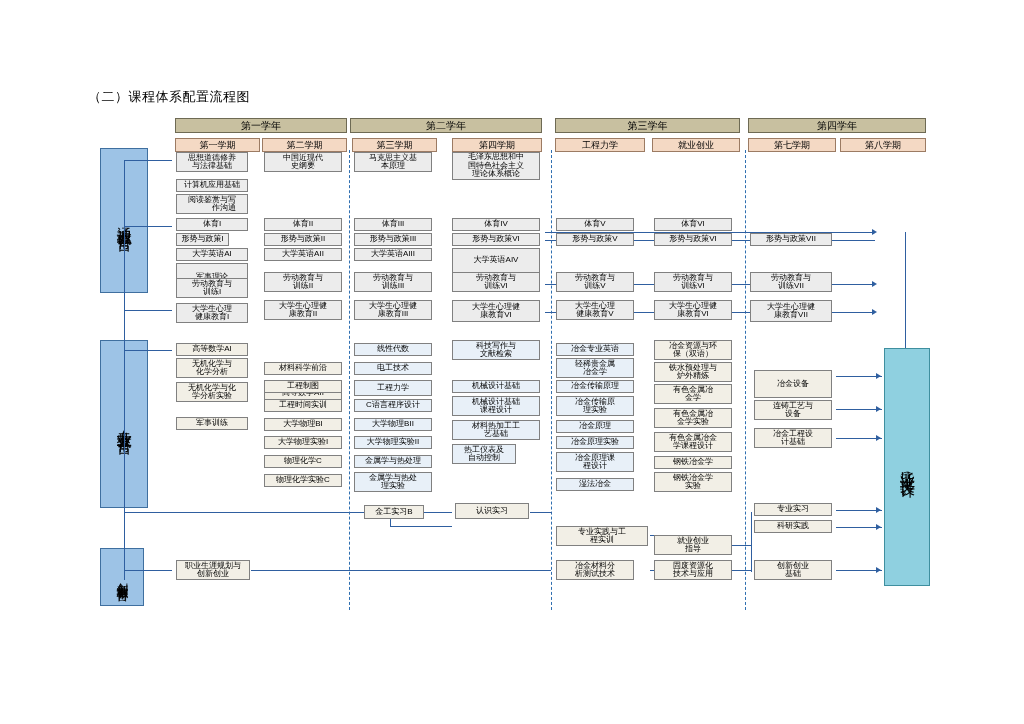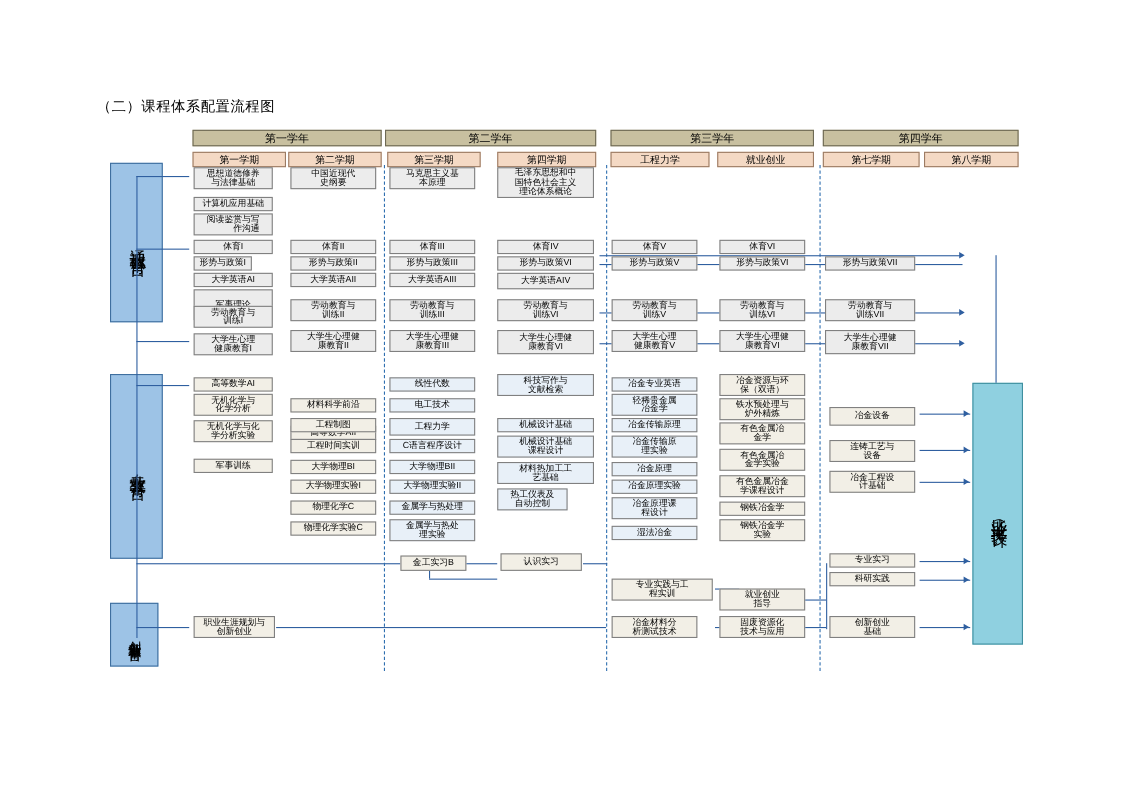--- a/index.html
+++ b/index.html
@@ -163,21 +163,21 @@
   <div class="node gray" style="left:354px;top:272px;width:78px;height:20px;">劳动教育与
 训练III</div>
   <div class="node gray" style="left:354px;top:300px;width:78px;height:20px;">大学生心理健
 康教育III</div>
 
   <div class="node gray" style="left:452px;top:152px;width:88px;height:28px;">毛泽东思想和中
 国特色社会主义
 理论体系概论</div>
   <div class="node gray" style="left:452px;top:218px;width:88px;height:13px;">体育IV</div>
   <div class="node gray" style="left:452px;top:233px;width:88px;height:13px;">形势与政策VI</div>
-  <div class="node gray" style="left:452px;top:248px;width:88px;height:15px;">大学英语AIV</div>
+  <div class="node gray" style="left:452px;top:248px;width:88px;height:25px;">大学英语AIV</div>
   <div class="node gray" style="left:452px;top:272px;width:88px;height:20px;">劳动教育与
 训练VI</div>
   <div class="node gray" style="left:452px;top:300px;width:88px;height:22px;">大学生心理健
 康教育VI</div>
 
   <div class="node gray" style="left:556px;top:218px;width:78px;height:13px;">体育V</div>
   <div class="node gray" style="left:556px;top:233px;width:78px;height:13px;">形势与政策V</div>
   <div class="node gray" style="left:556px;top:272px;width:78px;height:20px;">劳动教育与
 训练V</div>
   <div class="node gray" style="left:556px;top:300px;width:78px;height:20px;">大学生心理
@@ -251,21 +251,21 @@
   <div class="node cream" style="left:654px;top:384px;width:78px;height:20px;">有色金属冶
 金学</div>
   <div class="node cream" style="left:654px;top:408px;width:78px;height:20px;">有色金属冶
 金学实验</div>
   <div class="node cream" style="left:654px;top:432px;width:78px;height:20px;">有色金属冶金
 学课程设计</div>
   <div class="node cream" style="left:654px;top:456px;width:78px;height:13px;">钢铁冶金学</div>
   <div class="node cream" style="left:654px;top:472px;width:78px;height:20px;">钢铁冶金学
 实验</div>
 
-  <div class="node cream" style="left:754px;top:370px;width:78px;height:17px;">冶金设备</div>
+  <div class="node cream" style="left:754px;top:370px;width:78px;height:28px;">冶金设备</div>
   <div class="node cream" style="left:754px;top:400px;width:78px;height:20px;">连铸工艺与
 设备</div>
   <div class="node cream" style="left:754px;top:428px;width:78px;height:20px;">冶金工程设
 计基础</div>
 
   <div class="node cream" style="left:364px;top:505px;width:60px;height:14px;">金工实习B</div>
   <div class="node cream" style="left:455px;top:503px;width:74px;height:16px;">认识实习</div>
   <div class="node cream" style="left:556px;top:526px;width:92px;height:20px;">专业实践与工
 程实训</div>
   <div class="node cream" style="left:754px;top:503px;width:78px;height:13px;">专业实习</div>

